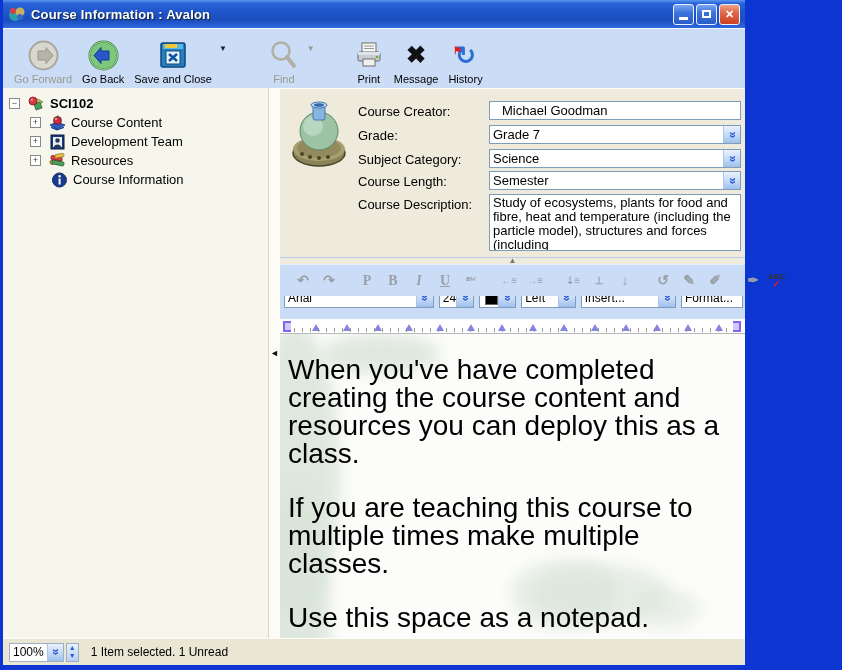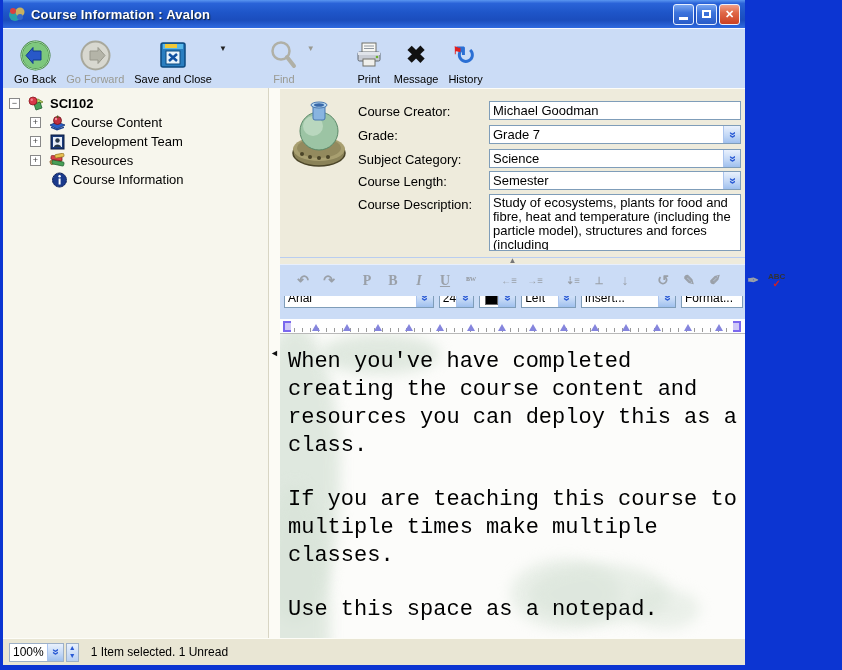--- a/index.html
+++ b/index.html
@@ -71,21 +71,21 @@
   .vsplit { width:12px; flex:0 0 12px; background:#fcfbf5; border-left:1px solid #d8d5c4; position:relative; cursor:ew-resize; }
   .collapse-arrow { position:absolute; top:260px; left:1px; font-size:9px; color:#111; }
 
   .right-panel { flex:1 1 auto; display:flex; flex-direction:column; min-width:0; }
 
   
   .form-area { height:169px; flex:0 0 169px; background:#eeebdc; position:relative; border-top:1px solid #fdfdf8; }
   .flask { position:absolute; left:10px; top:12px; }
   .frm-label { position:absolute; left:78px; font-size:13px; color:#000; }
   .frm-field { position:absolute; left:209px; width:252px; }
-  .txt-input { width:100%; height:19px; border:1px solid #7f9db9; background:#fff; font:13px "Liberation Sans",sans-serif; padding:1px 3px; }
+  .txt-input { width:100%; height:19px; border:1px solid #7f9db9; background:#fff; font:13px "Liberation Sans",sans-serif; padding:1px 12px; }
   .combo { height:19px; border:1px solid #7f9db9; background:#fff; display:flex; align-items:center; font-size:13px; padding-left:3px; cursor:default; }
   .combo .chev {
     margin-left:auto; width:17px; align-self:stretch; display:flex; align-items:center; justify-content:center;
     background:linear-gradient(180deg,#e9f1fd 0%, #c0d6f5 60%, #9fc0ee 100%); border-left:1px solid #aac4ee;
   }
   .dblchev { display:inline-block; transform:rotate(-90deg); color:#2a5ad4; font-weight:bold; font-size:12px; line-height:1; }
   .desc-box {
     width:252px; height:57px; border:1px solid #7f9db9; background:#fff; resize:none; overflow:hidden;
     font:13px "Liberation Sans",sans-serif; padding:1px 3px; line-height:14px;
   }
@@ -113,21 +113,21 @@
     background-size:100% 4px; background-position:0 100%; background-repeat:no-repeat;
   }
   .rtri { position:absolute; bottom:1px; width:0; height:0;
           border-left:4px solid transparent; border-right:4px solid transparent; border-bottom:7px solid #8585dd; }
   .rmark-left { position:absolute; left:3px; top:2px; width:8px; height:11px; border:2px solid #7b68ee; border-right:none; background:#cfc8f8; }
   .rmark-right { position:absolute; right:4px; top:2px; width:8px; height:11px; border:2px solid #7b68ee; border-left:none; background:#cfc8f8; }
 
   
   .note-area { flex:1 1 auto; background:#fcfcfa; position:relative; overflow:hidden; padding:14px 0 0 8px; }
   .blob { position:absolute; background:#d9e4d9; border-radius:50%; filter:blur(7px); opacity:.8; }
-  .note-par { position:relative; max-width:518px; font-size:22px; line-height:28px; color:#000; margin:0 0 26px 0;font-family:Liberation Mono, monospace; }
+  .note-par { position:relative; max-width:518px; font-size:28px; line-height:28px; color:#000; margin:8px 0 26px 0; }
 
   
   .statusbar { height:27px; flex:0 0 27px; background:#e9e6d4; border-top:1px solid #fdfdf8; display:flex; align-items:center; padding:0 6px; font-size:12px; }
   .zoombox { display:flex; align-items:center; border:1px solid #9db0c8; background:#fff; height:19px; }
   .zoom-val { padding:0 3px; font-size:12px; min-width:34px; }
   .zoombox .chev { width:16px; align-self:stretch; display:flex; align-items:center; justify-content:center;
     background:linear-gradient(180deg,#e9f1fd 0%, #c0d6f5 60%, #9fc0ee 100%); border-left:1px solid #aac4ee; }
   .spinner { display:flex; flex-direction:column; border:1px solid #9db0c8; margin-left:2px; height:19px; justify-content:center; background:linear-gradient(180deg,#e9f1fd,#b9d0f2); padding:0 2px; }
   .spinner span { font-size:7px; line-height:8px; color:#2a5ad4; }
   .status-msg { margin-left:12px; color:#000; }
@@ -153,38 +153,38 @@
           <span class="box"></span>
         </div>
       <div class="winbtn close">
           <span>✕</span>
         </div>
     </div>
   </div>
 
 
   <div class="toolbar">
+    <div class="tbtn disabled">
+      <span class="ticon">
+        <svg width="31" height="31" viewBox="0 0 31 31">
+          <circle cx="15.5" cy="15.5" r="14" fill="#d8d8d0" stroke="#a8a89c" stroke-width="2"></circle>
+          <path d="M 10 11 L 18 11 L 18 7.5 L 25 15.5 L 18 23.5 L 18 20 L 10 20 Z" fill="#b4b4a8" stroke="#98988c" stroke-width="1"></path>
+        </svg>
+      </span>
+      <span>Go Forward</span>
+    </div>
     <div class="tbtn">
       <span class="ticon">
         <svg width="31" height="31" viewBox="0 0 31 31">
           <circle cx="15.5" cy="15.5" r="14" fill="#7ec87e" stroke="#3a7a3a" stroke-width="2"></circle>
           <circle cx="15.5" cy="15.5" r="14" fill="none" stroke="#a8e0a8" stroke-width="1"></circle>
           <path d="M 21 11 L 13 11 L 13 7.5 L 6 15.5 L 13 23.5 L 13 20 L 21 20 Z" fill="#2858c8" stroke="#103a90" stroke-width="1"></path>
         </svg>
       </span>
       <span>Go Back</span>
-    </div>
-    <div class="tbtn disabled">
-      <span class="ticon">
-        <svg width="31" height="31" viewBox="0 0 31 31">
-          <circle cx="15.5" cy="15.5" r="14" fill="#d8d8d0" stroke="#a8a89c" stroke-width="2"></circle>
-          <path d="M 10 11 L 18 11 L 18 7.5 L 25 15.5 L 18 23.5 L 18 20 L 10 20 Z" fill="#b4b4a8" stroke="#98988c" stroke-width="1"></path>
-        </svg>
-      </span>
-      <span>Go Forward</span>
     </div>
     <div class="tbtn">
       <span class="ticon">
         <svg width="30" height="30" viewBox="0 0 30 30">
           <rect x="3" y="3" width="24" height="24" rx="2" fill="#2a7ec0" stroke="#0c4a80" stroke-width="1.5"></rect>
           <rect x="5" y="4" width="20" height="5" fill="#58b8e8"></rect>
           <rect x="7" y="4" width="12" height="4" fill="#f0c838"></rect>
           <rect x="8" y="11" width="14" height="13" fill="#e8f4fc" stroke="#0c4a80"></rect>
           <path d="M 11 14 L 19 21 M 19 14 L 11 21" stroke="#1050a0" stroke-width="2.5"></path>
         </svg>

